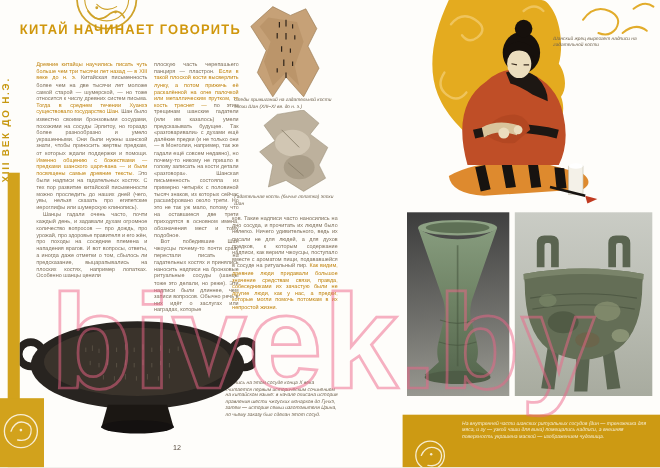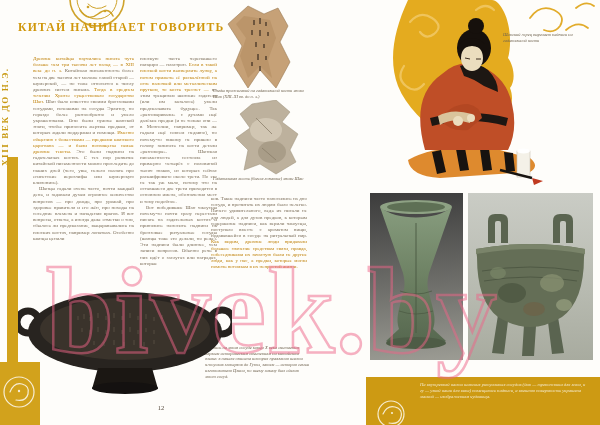--- a/index.html
+++ b/index.html
@@ -1,17 +1,17 @@
 <!DOCTYPE html>
 <html><head>
 <meta charset="utf-8">
 <style>
   html,body{margin:0;padding:0;background:#e8e8e4;}
   .spread{position:relative;width:600px;height:425px;background:#fefdfa;overflow:hidden;
-          font-family:Liberation Serif, serif;}
+          font-family:Liberation Sans, sans-serif;}
   .abs{position:absolute;}
   
   .title{left:18px;top:20px;width:220px;font-size:12.5px;font-weight:bold;color:#d0970c;
          letter-spacing:1.2px;transform:scaleX(.94);transform-origin:left top;white-space:nowrap;}
   .vlabel{left:0px;top:46px;height:120px;width:14px;writing-mode:vertical-rl;transform:rotate(180deg);
           font-size:9px;font-weight:bold;letter-spacing:1.6px;color:#c7980f;white-space:nowrap;}
   .goldband{left:7px;top:157px;width:11px;height:268px;background:#d2a21c;}
   .cornerblock{left:0;top:362px;width:40px;height:63px;background:#d2a21c;}
   
   .bodytext{font-size:5px;line-height:6.2px;text-align:justify;color:#7d6f5b;overflow:hidden;}

